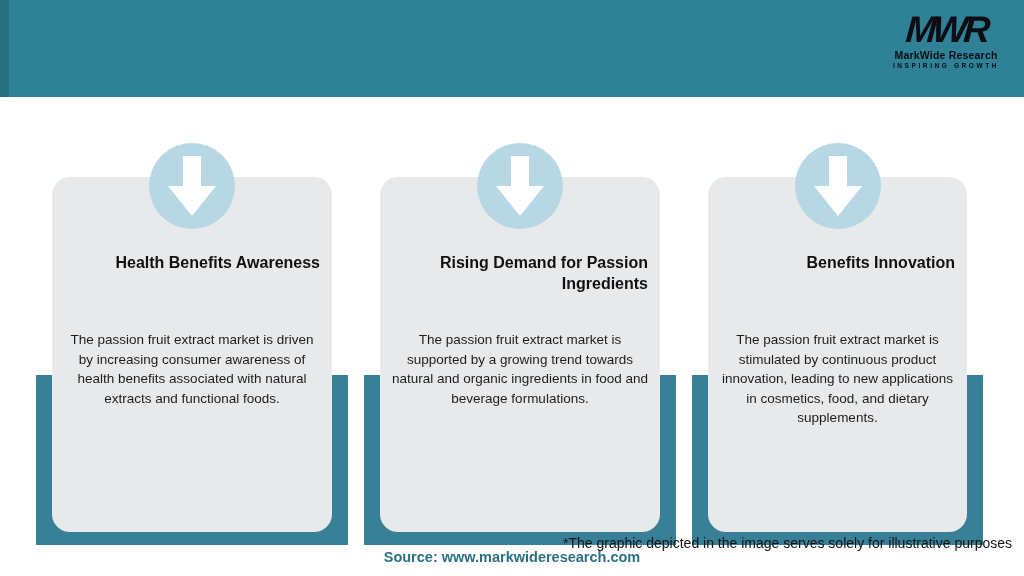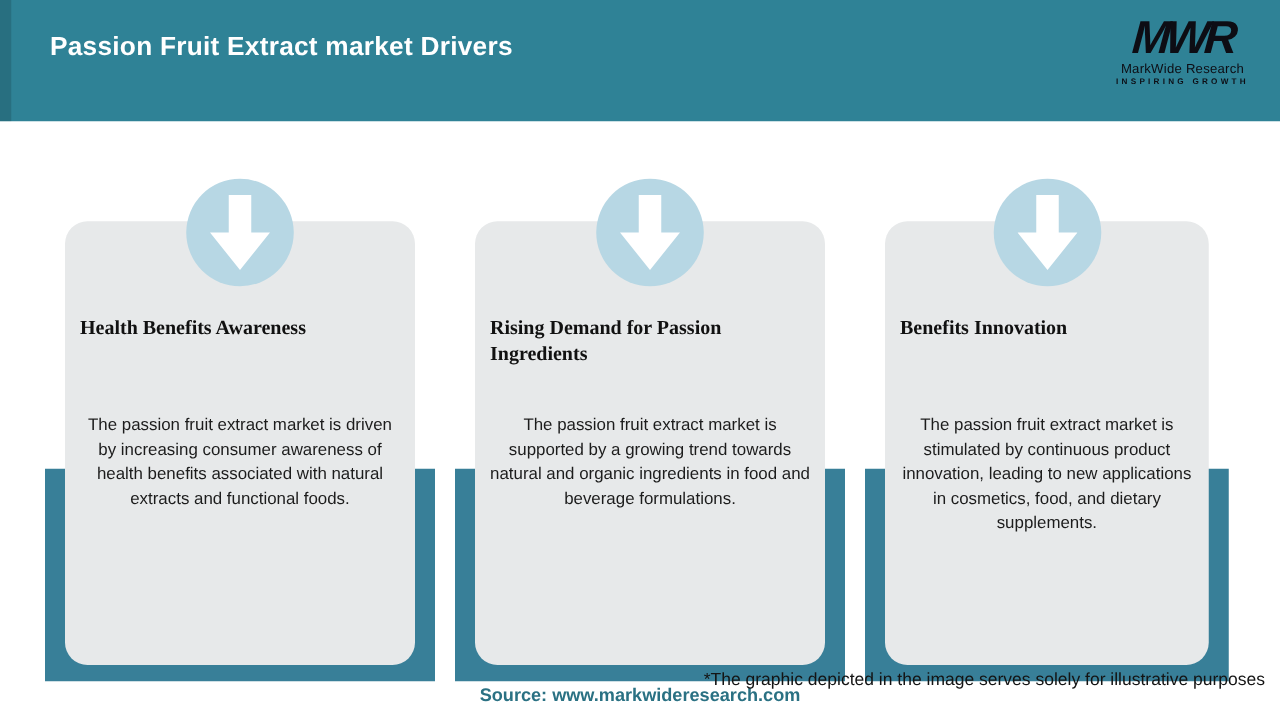--- a/index.html
+++ b/index.html
@@ -44,21 +44,21 @@
   .logo-acronym {
     font-size: 37px;
     font-weight: bold;
     font-style: italic;
     letter-spacing: -4px;
     line-height: 36px;
     transform: skewX(-4deg);
   }
   .logo-name {
     font-size: 10.5px;
-    font-weight: normal;
+    font-weight: bold;
     letter-spacing: 0.2px;
     margin-top: 1px;
   }
   .logo-tagline {
     font-size: 6.5px;
     font-weight: bold;
     letter-spacing: 2.6px;
     margin-top: 1px;
   }
 
@@ -84,26 +84,25 @@
     left: 16px; right: 16px;
     top: 34px; bottom: 13px;
     background: #e7e9ea;
     border-radius: 18px;
     padding: 76px 12px 0 12px;
     box-sizing: border-box;
   }
   .card-title {
     margin: 0;
     height: 77px;
-    text-align: left;
+    text-align: right;
     color: #111111;
     font-size: 16px;
     line-height: 20.5px;
     font-weight: bold;
-    font-family: Liberation Serif, serif;
   }
   .card-desc {
     margin: 0;
     color: #1c1c1c;
     font-size: 13.5px;
     line-height: 19.5px;
     text-align: center;
   }
 
   .circle {
@@ -135,21 +134,20 @@
     font-size: 14px;
   }
 </style>
 </head>
 <body>
 
 <div class="page">
 
   <header class="header">
     <div class="header-edge"></div>
-    <h1 class="page-title">Passion Fruit Extract market Drivers</h1>
     <div class="logo">
       <div class="logo-acronym">MWR</div>
       <div class="logo-name">MarkWide Research</div>
       <div class="logo-tagline">INSPIRING GROWTH</div>
     </div>
   </header>
 
   <main class="cards">
 
     <section class="column col-1">

